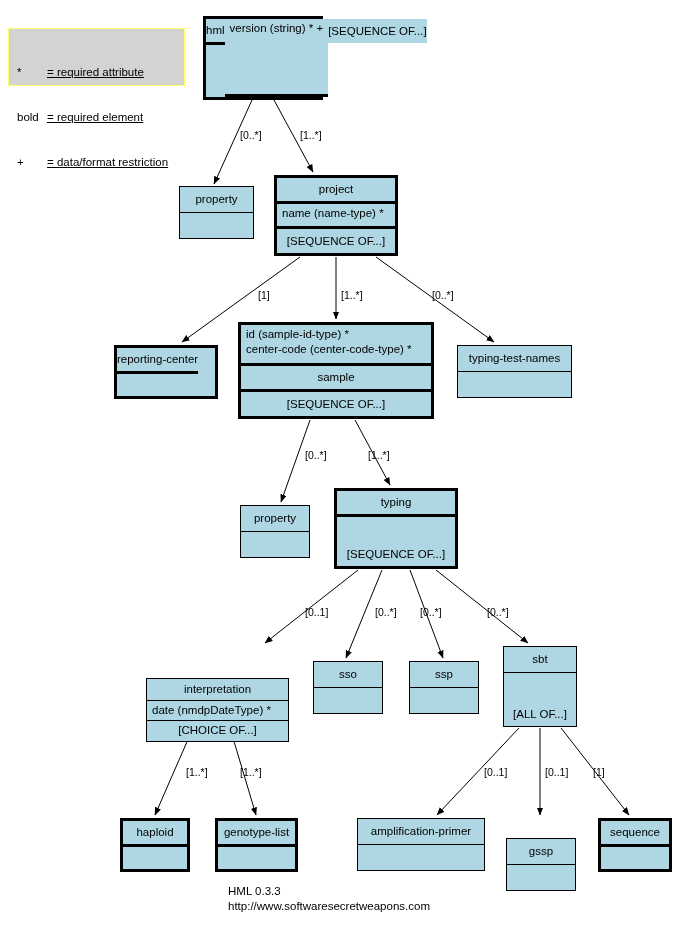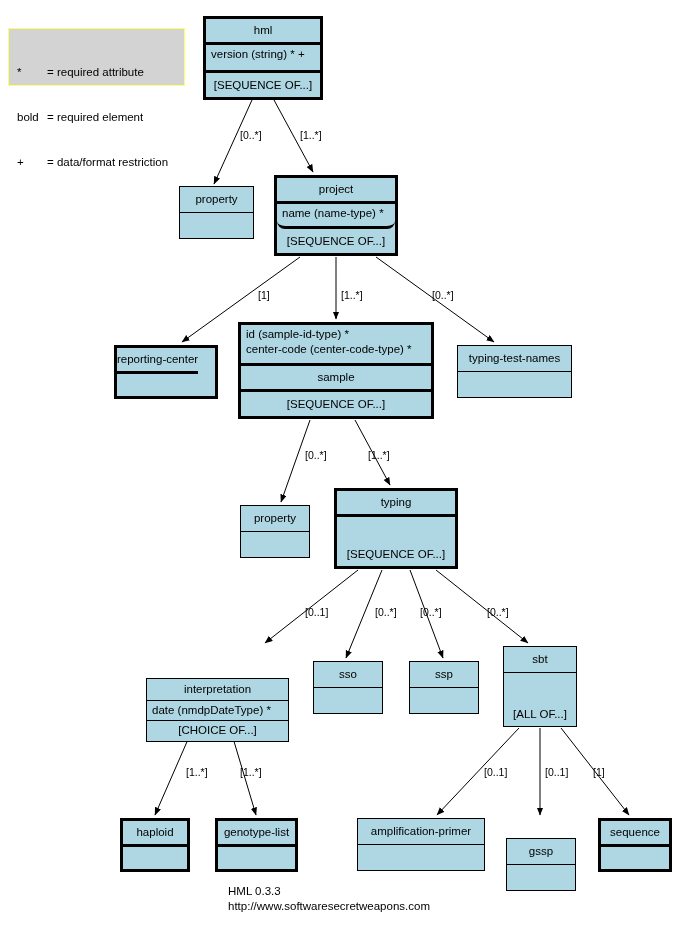--- a/index.html
+++ b/index.html
@@ -29,21 +29,21 @@
     position: absolute;
     background: #d3d3d3;
     border: 1px solid #ffff66;
     box-sizing: border-box;
     padding: 6px 8px 6px 8px;
     font-size: 11.5px;
     color: #000;
     line-height: 15px;
     white-space: pre;
   }
-  .legend-row { display: block; }
+  .legend-row { display: block; text-decoration: underline; }
   .legend-sym {
     display: inline-block;
     width: 30px;
   }
   
   .node {
     position: absolute;
     box-sizing: border-box;
     background: #aed6e3;
     border: 1px solid #000000;
@@ -144,34 +144,34 @@
       </g>
   </svg>
 
   <div class="legend" style="left:8px; top:28px; width:177px; height:58px;">
     <span class="legend-row"><span class="legend-sym">*</span><span>= required attribute</span></span>
     <span class="legend-row"><span class="legend-sym">bold</span><span>= required element</span></span>
     <span class="legend-row"><span class="legend-sym">+</span><span>= data/format restriction</span></span>
   </div>
 
   <div id="node-layer">
-      <div class="node required" style="left: 203px; top: 16px; width: 120px; height: 84px; display: flex; flex-direction: column;">
+      <div class="node required" style="left: 203px; top: 16px; width: 120px; height: 84px; display: flex; ">
         <div class="node-row node-title">hml</div>
         <div class="node-row node-attrs" style="flex: 1 1 0%;">
           <span class="attr-line">version (string) * +</span>
         </div>
         <div class="node-row node-compositor last">[SEQUENCE OF...]</div>
       </div>
       <div class="node" style="left: 179px; top: 186px; width: 75px; height: 53px; display: flex; flex-direction: column;">
         <div class="node-row node-title">property</div>
         <div class="node-row node-empty last" style="border-bottom: none; height: auto; flex: 1 1 0%;"></div>
       </div>
       <div class="node required" style="left: 274px; top: 175px; width: 124px; height: 81px; display: flex; flex-direction: column;">
         <div class="node-row node-title">project</div>
-        <div class="node-row node-attrs" style="flex: 1 1 0%; border-radius: 8px;">
+        <div class="node-row node-attrs" style="flex: 1 1 0%;">
           <span class="attr-line">name (name-type) *</span>
         </div>
         <div class="node-row node-compositor last">[SEQUENCE OF...]</div>
       </div>
       <div class="node required" style="left: 114px; top: 345px; width: 104px; height: 54px; display: flex; flex-direction: row;">
         <div class="node-row node-title">reporting-center</div>
         <div class="node-row node-empty last" style="border-bottom: none; height: auto; flex: 1 1 0%;"></div>
       </div>
       <div class="node required" style="left: 238px; top: 322px; width: 196px; height: 97px; display: flex; flex-direction: column;">
         <div class="node-row node-attrs" style="flex: 1 1 0%;">

